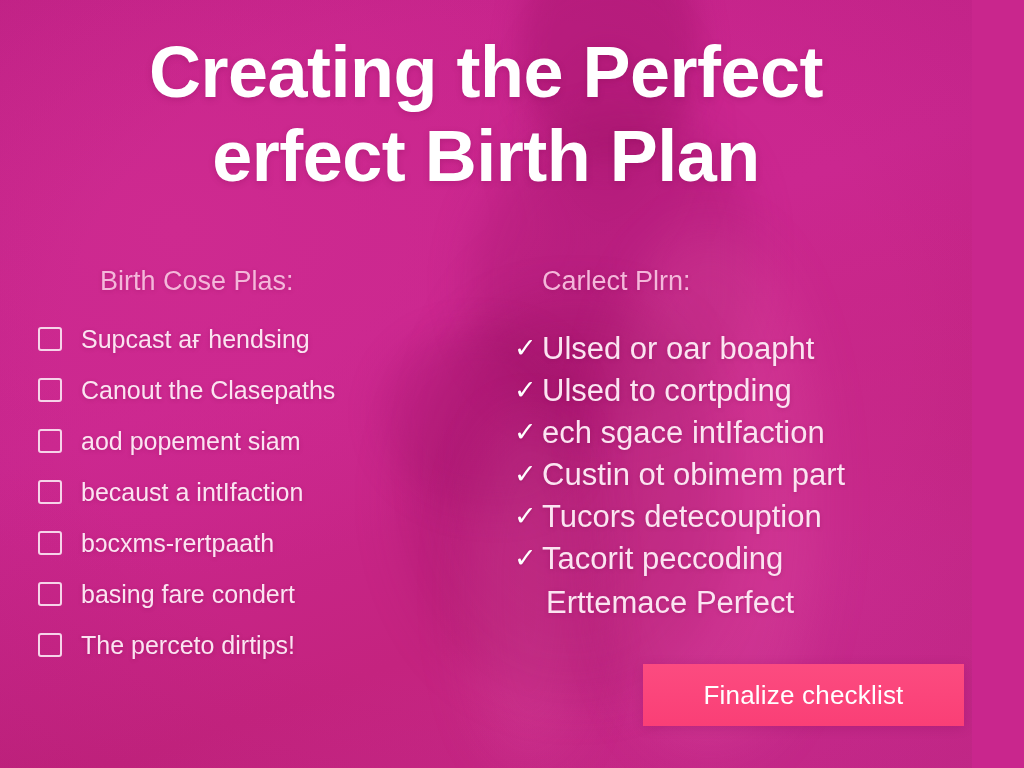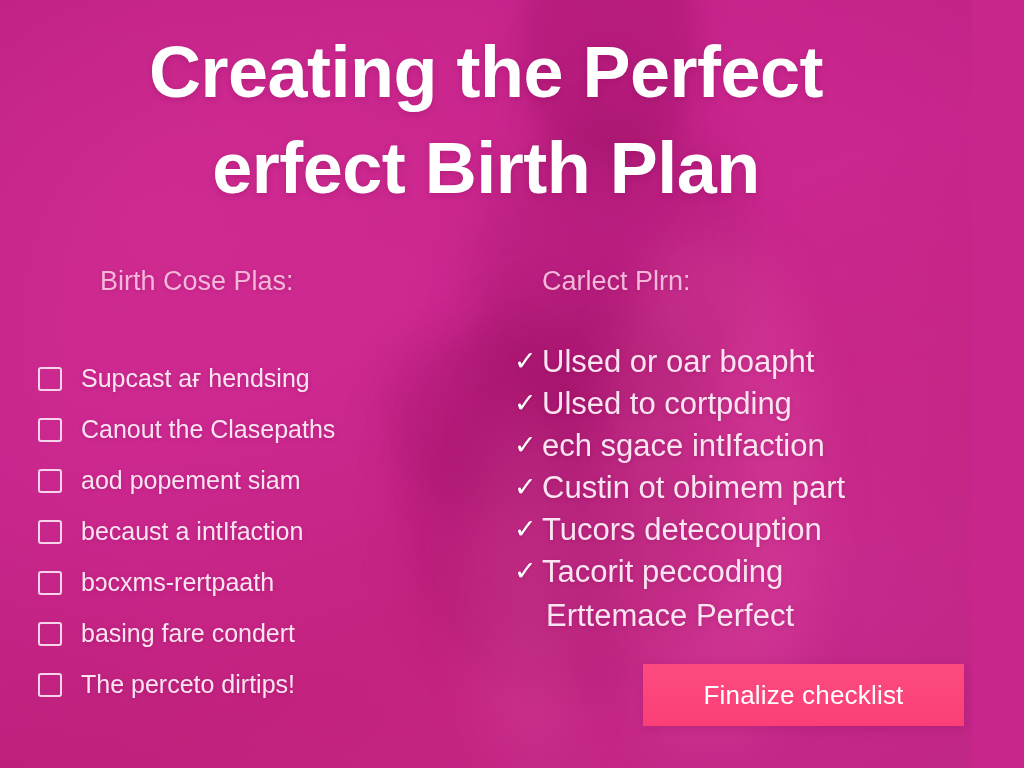--- a/index.html
+++ b/index.html
@@ -108,49 +108,49 @@
   .headline .ln {
     display:block;
     color:#FFFFFF;
     font-weight:bold;
     font-size:72px;
     line-height:1.0;
     letter-spacing:-0.5px;
     text-shadow:0 2px 6px rgba(120,8,74,0.25);
     white-space:nowrap;
   }
-  .headline .ln2 { margin-top:24px; }
+  .headline .ln2 { margin-top:12px; }
 
   
   .columns {
     position:absolute;
     left:0; right:0; top:268px;
     display:flex;
     z-index:4;
     padding:0 38px;
   }
   .col { flex:0 0 50%; }
   .col-right { padding-left:28px; }
 
   .col-title {
     color:#F4B7DA;
     font-size:27px;
     line-height:1;
-    margin-bottom:45px;
+    margin-bottom:32px;
     padding-left:62px;
     text-shadow:0 1px 4px rgba(120,8,74,0.22);
   }
   .col-right .col-title { padding-left:28px; }
 
   ul { list-style:none; }
 
   
   .check-list li {
     display:flex;
-    align-items:flex-end;
+    align-items:flex-start;
     height:51px;
   }
   .checkbox {
     flex:0 0 auto;
     width:24px; height:24px;
     border:2px solid #F6D4E9;
     border-radius:3px;
     margin-right:19px;
     background:transparent;
   }

